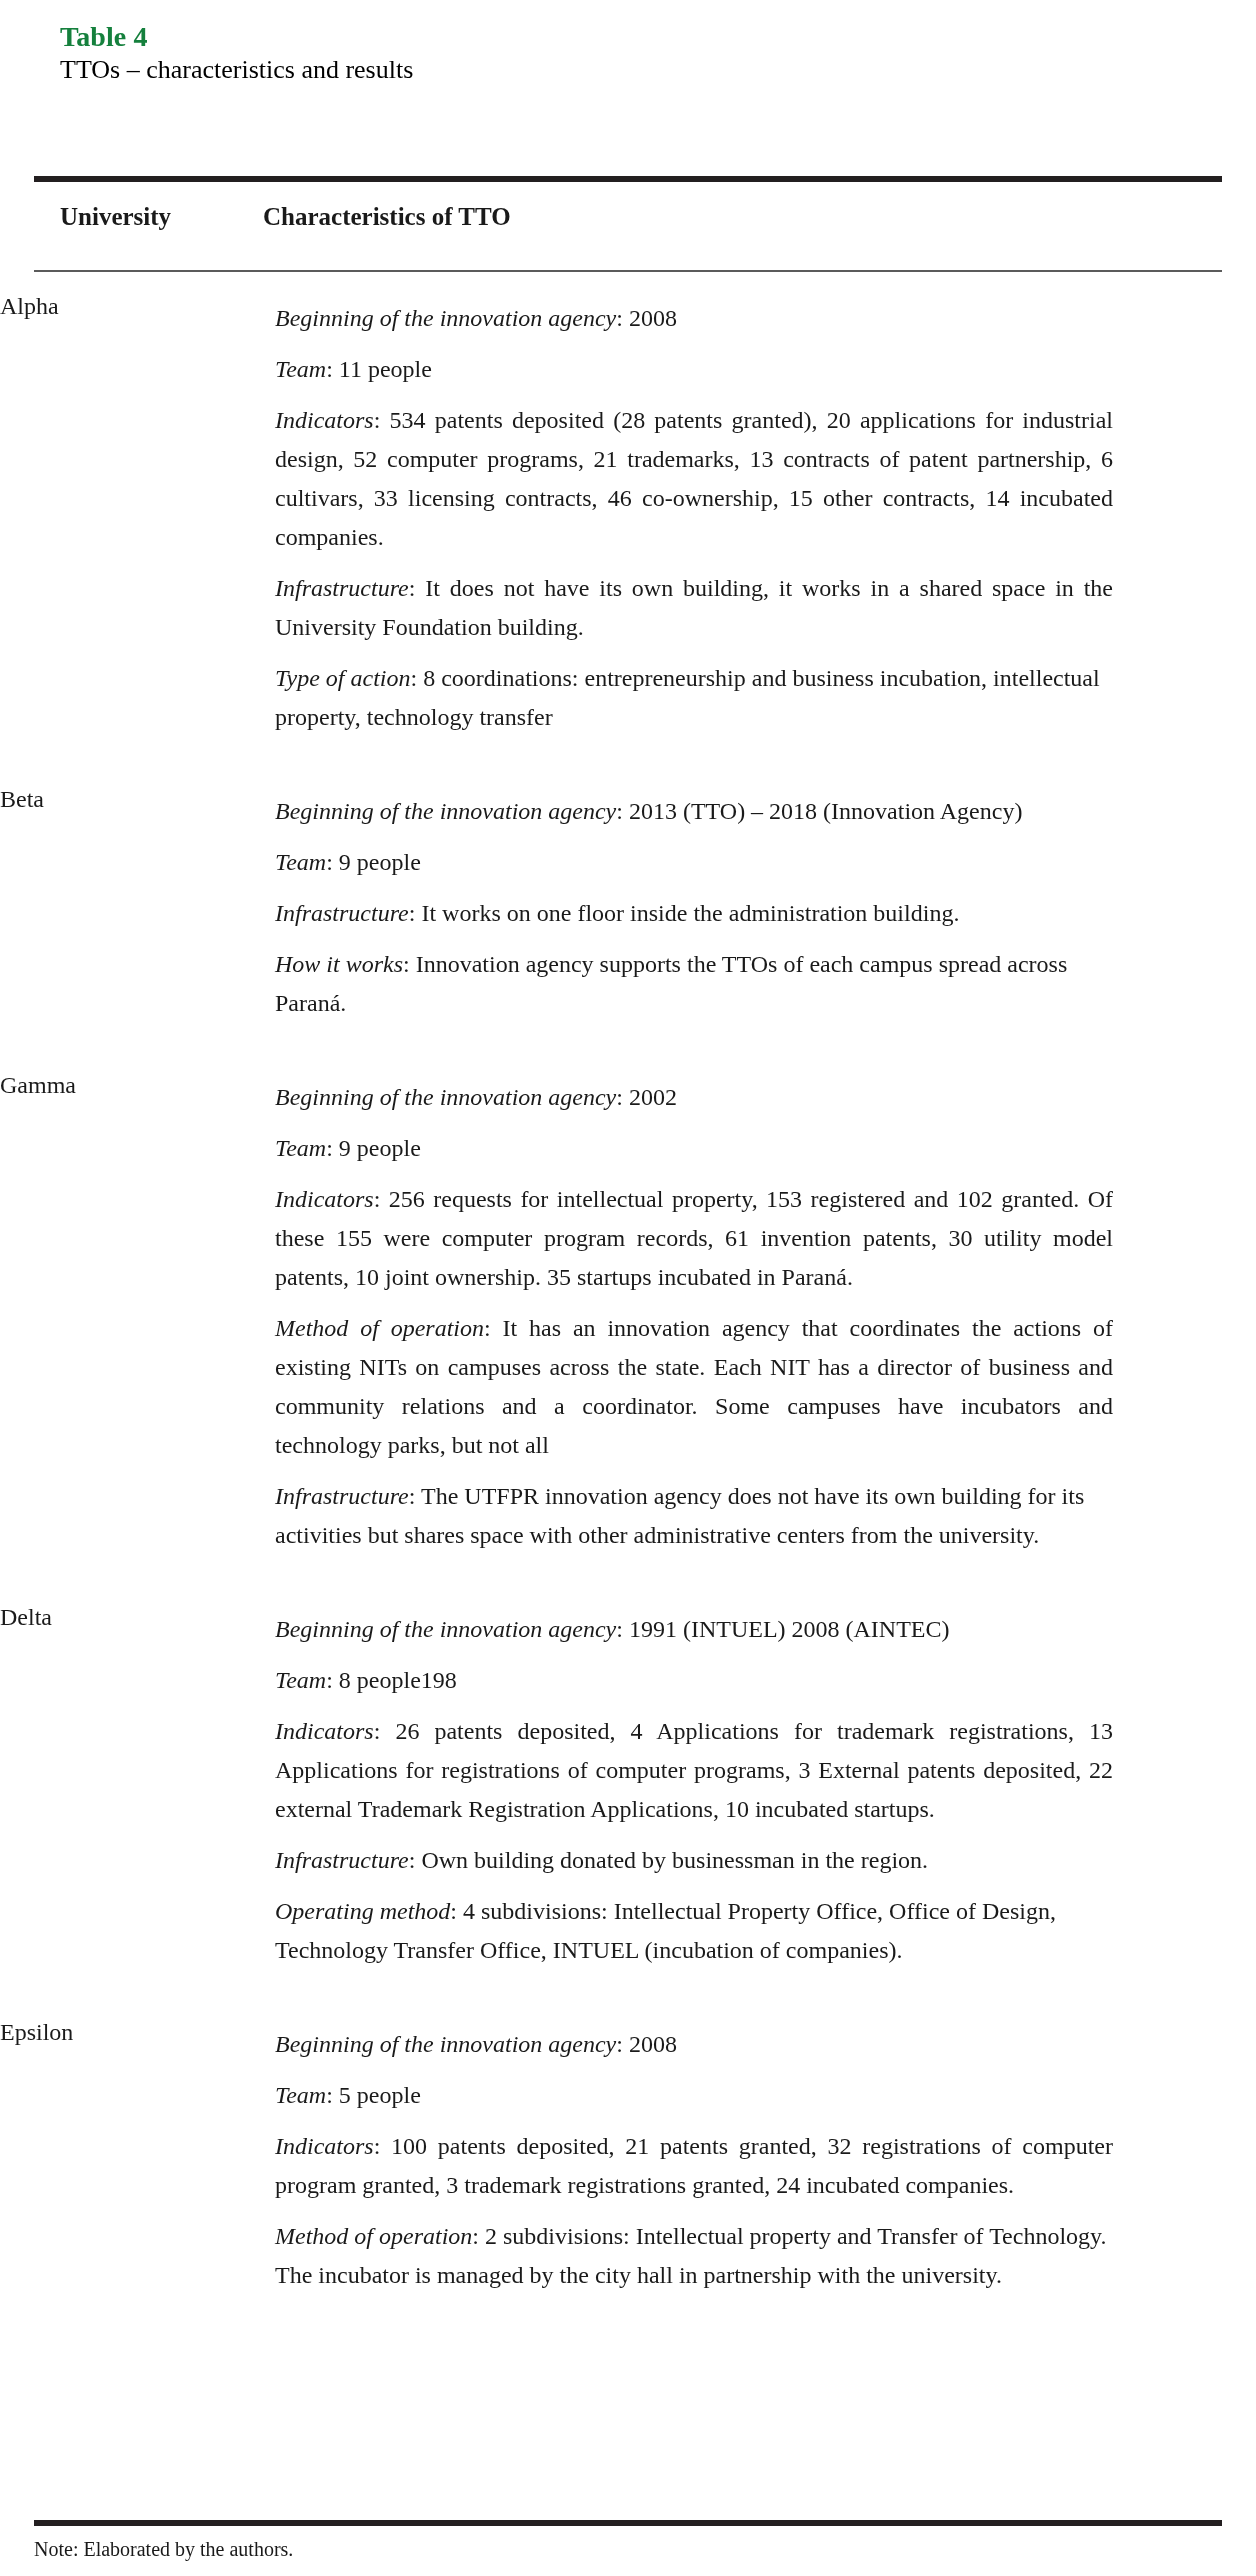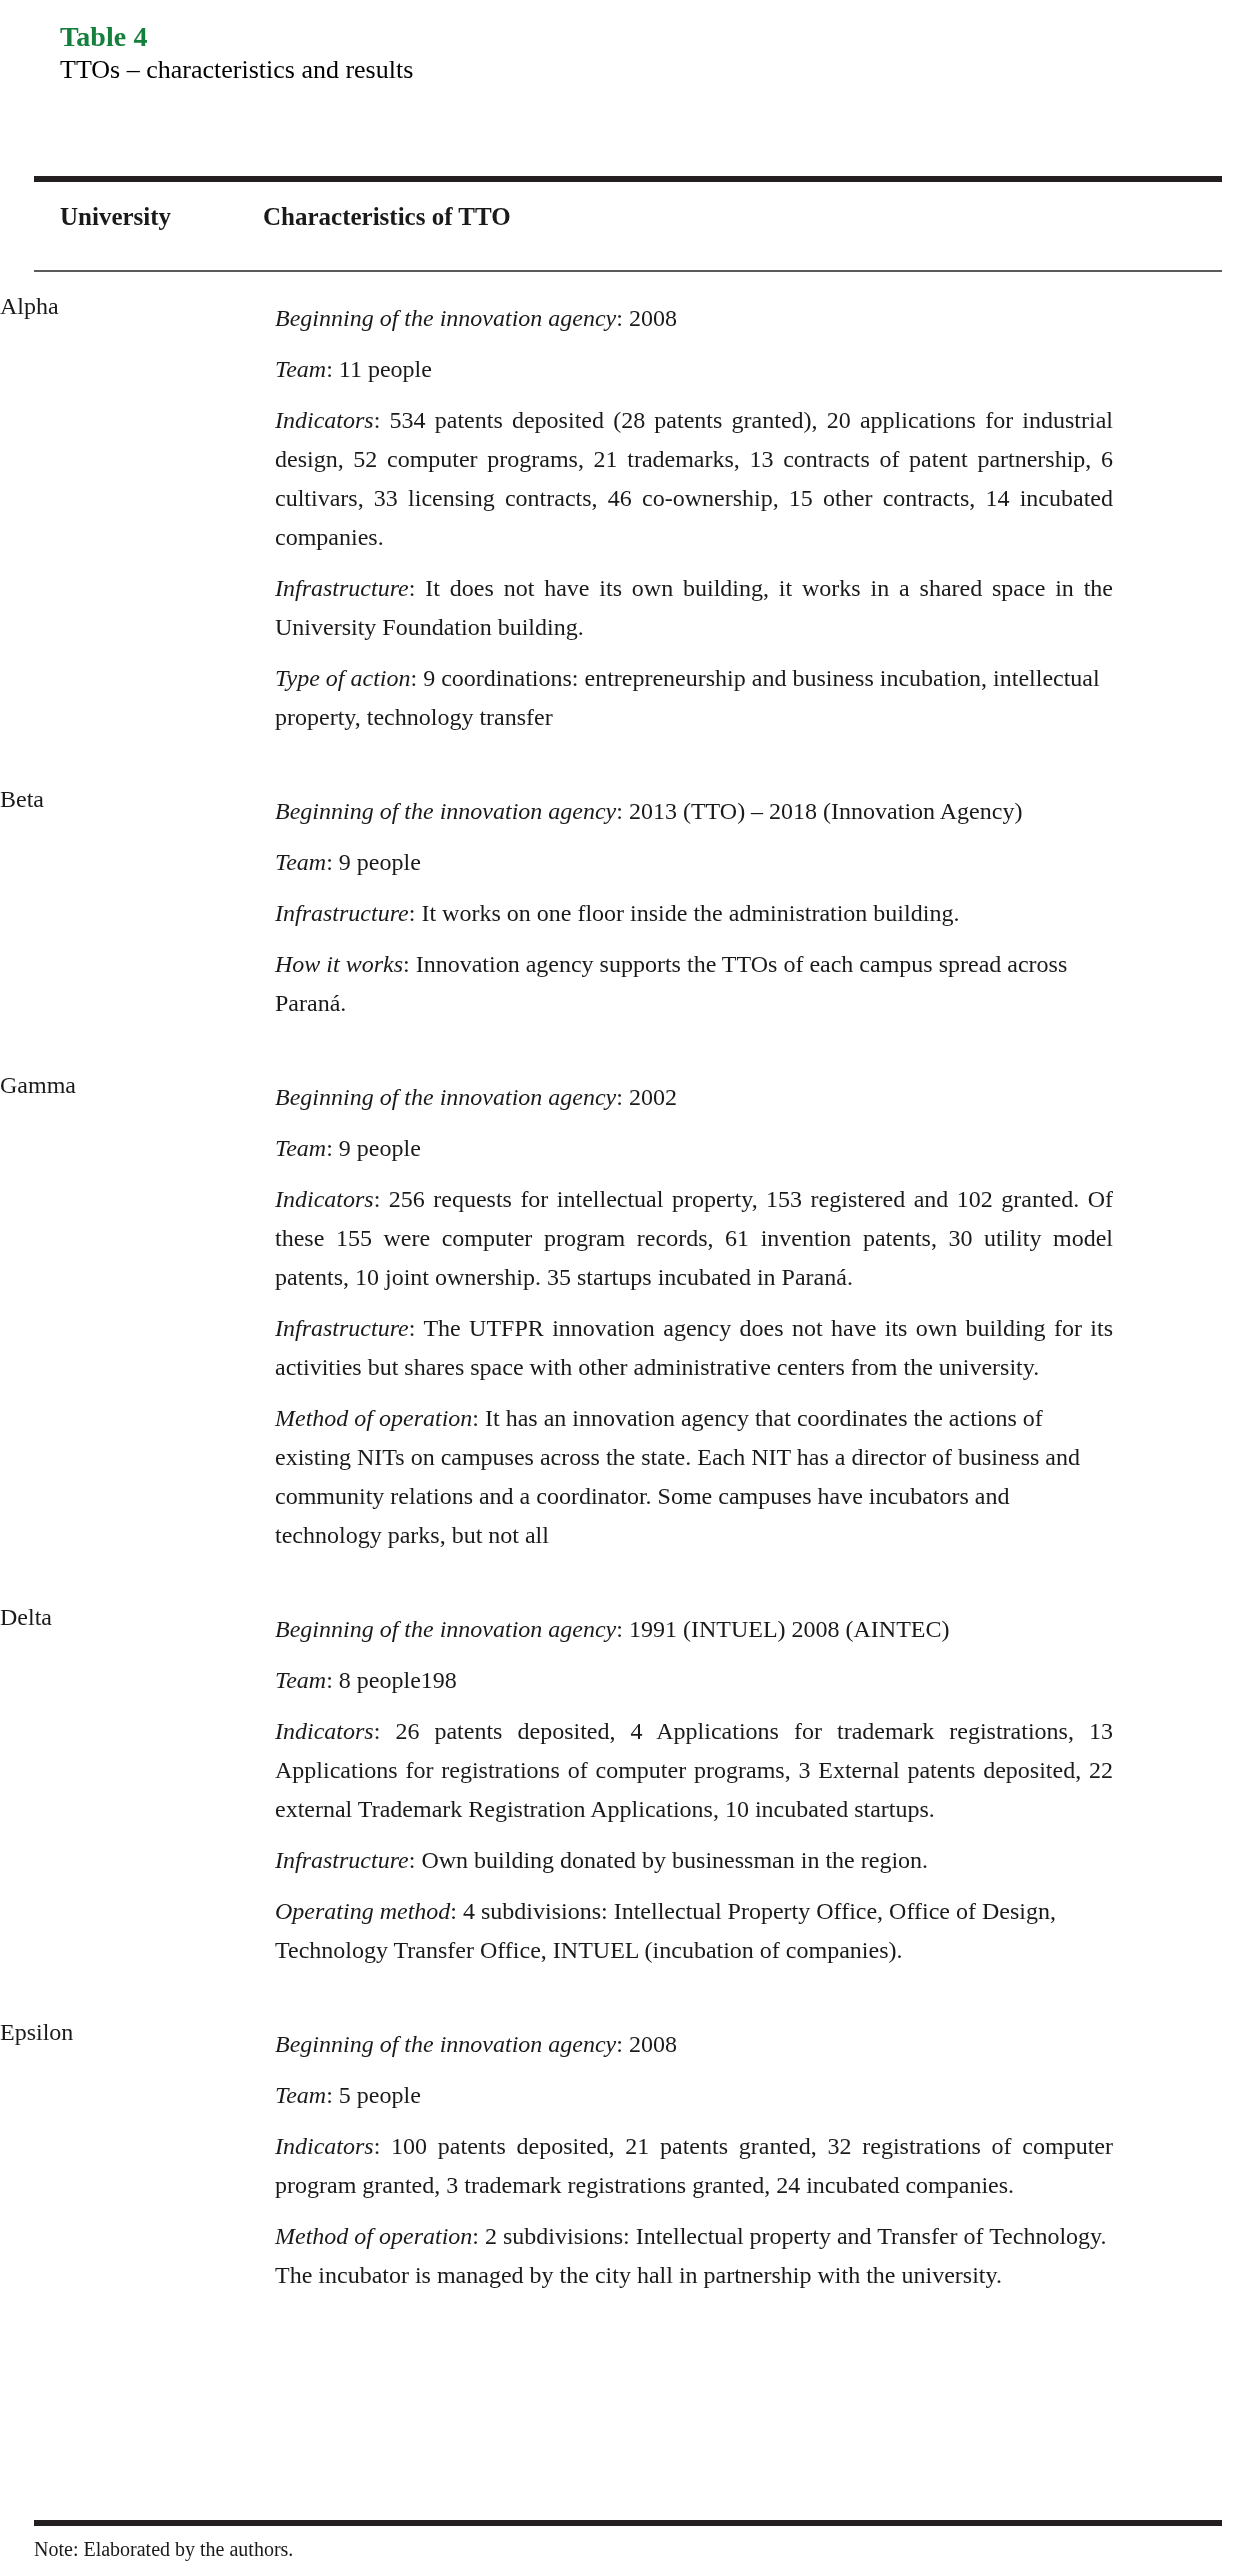--- a/index.html
+++ b/index.html
@@ -149,40 +149,40 @@
   <div class="rule rule-header"></div>
 
   <div class="tbody" id="tbody">
       <div class="trow row-alpha">
         <div class="td-univ">Alpha</div>
         <div class="td-char">
           <p><span class="lbl">Beginning of the innovation agency</span><span>: 2008</span></p>
           <p><span class="lbl">Team</span><span>: 11 people</span></p>
           <p><span class="lbl">Indicators</span><span>: 534 patents deposited (28 patents granted), 20 applications for industrial design, 52 computer programs, 21 trademarks, 13 contracts of patent partnership, 6 cultivars, 33 licensing contracts, 46 co-ownership, 15 other contracts, 14 incubated companies.</span></p>
           <p><span class="lbl">Infrastructure</span><span>: It does not have its own building, it works in a shared space in the University Foundation building.</span></p>
-          <p><span class="lbl">Type of action</span><span>: 9 coordinations: entrepreneurship and business incubation, intellectual property, technology transfer</span></p>
+          <p><span class="lbl">Type of action</span><span>: 8 coordinations: entrepreneurship and business incubation, intellectual property, technology transfer</span></p>
         </div>
       </div>
       <div class="trow row-beta">
         <div class="td-univ">Beta</div>
         <div class="td-char">
           <p><span class="lbl">Beginning of the innovation agency</span><span>: 2013 (TTO) – 2018 (Innovation Agency)</span></p>
           <p><span class="lbl">Team</span><span>: 9 people</span></p>
           <p><span class="lbl">Infrastructure</span><span>: It works on one floor inside the administration building.</span></p>
           <p><span class="lbl">How it works</span><span>: Innovation agency supports the TTOs of each campus spread across Paraná.</span></p>
         </div>
       </div>
       <div class="trow row-gamma">
         <div class="td-univ">Gamma</div>
         <div class="td-char">
           <p><span class="lbl">Beginning of the innovation agency</span><span>: 2002</span></p>
           <p><span class="lbl">Team</span><span>: 9 people</span></p>
           <p><span class="lbl">Indicators</span><span>: 256 requests for intellectual property, 153 registered and 102 granted. Of these 155 were computer program records, 61 invention patents, 30 utility model patents, 10 joint ownership. 35 startups incubated in Paraná.</span></p>
+          <p><span class="lbl">Method of operation</span><span>: It has an innovation agency that coordinates the actions of existing NITs on campuses across the state. Each NIT has a director of business and community relations and a coordinator. Some campuses have incubators and technology parks, but not all</span></p>
           <p><span class="lbl">Infrastructure</span><span>: The UTFPR innovation agency does not have its own building for its activities but shares space with other administrative centers from the university.</span></p>
-          <p><span class="lbl">Method of operation</span><span>: It has an innovation agency that coordinates the actions of existing NITs on campuses across the state. Each NIT has a director of business and community relations and a coordinator. Some campuses have incubators and technology parks, but not all</span></p>
         </div>
       </div>
       <div class="trow row-delta">
         <div class="td-univ">Delta</div>
         <div class="td-char">
           <p><span class="lbl">Beginning of the innovation agency</span><span>: 1991 (INTUEL) 2008 (AINTEC)</span></p>
           <p><span class="lbl">Team</span><span>: 8 people198</span></p>
           <p><span class="lbl">Indicators</span><span>: 26 patents deposited, 4 Applications for trademark registrations, 13 Applications for registrations of computer programs, 3 External patents deposited, 22 external Trademark Registration Applications, 10 incubated startups.</span></p>
           <p><span class="lbl">Infrastructure</span><span>: Own building donated by businessman in the region.</span></p>
           <p><span class="lbl">Operating method</span><span>: 4 subdivisions: Intellectual Property Office, Office of Design, Technology Transfer Office, INTUEL (incubation of companies).</span></p>

